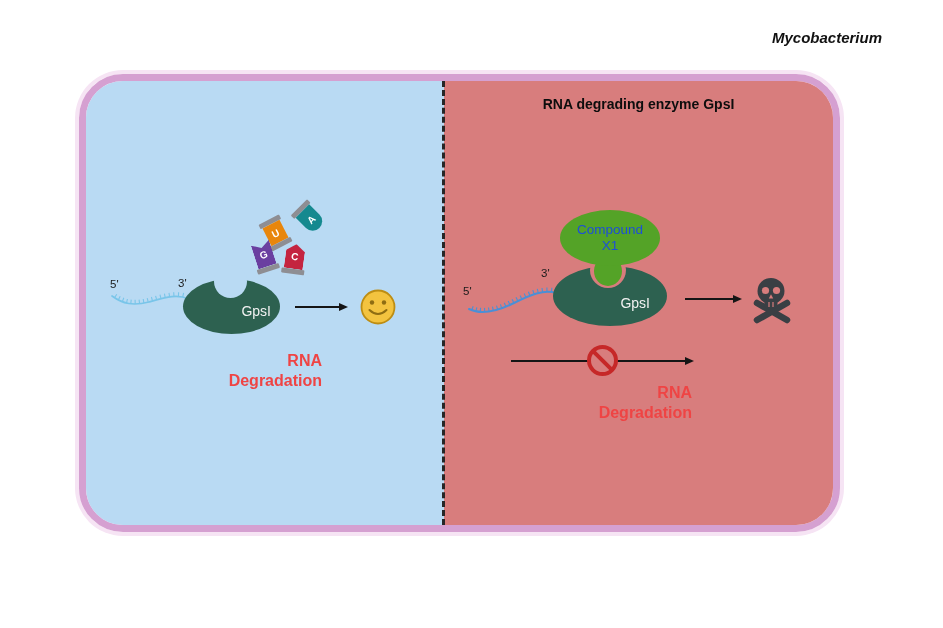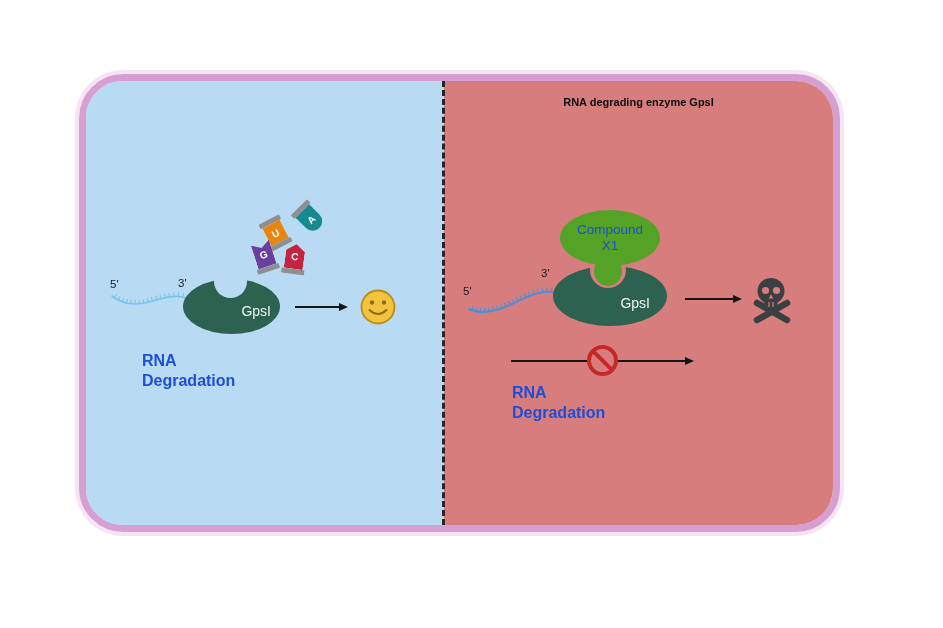--- a/index.html
+++ b/index.html
@@ -16,38 +16,38 @@
             box-shadow:0 0 0 4px #f6e4f4, inset 0 0 0 3px #efd6ec;}
   .inner{position:absolute;left:0;top:0;width:747px;height:444px;border-radius:37px;
          overflow:hidden;}
   .panel{position:absolute;top:0;height:444px;}
   .panel.left{left:0;width:358px;background:#b9daf3;}
   .panel.right{left:358px;width:389px;background:#d87d7d;}
   .divider{position:absolute;left:356px;top:0;height:444px;width:0;
            border-left:3px dashed #262626;}
 
   .heading{position:absolute;left:358px;top:15px;width:389px;text-align:center;
-           font-size:11px;font-weight:bold;color:#0d0d0d;}
+           font-size:14px;font-weight:bold;color:#0d0d0d;}
 
   .prime{position:absolute;font-size:11.5px;color:#1a1a1a;}
 
   svg.strand{position:absolute;overflow:visible;}
 
   .enzyme{position:absolute;border-radius:50%;background:#2d6150;}
   .enzyme-label{position:absolute;text-align:right;color:#f2f2f2;font-size:14px;}
   .notch{position:absolute;border-radius:50%;}
   .notch.left{background:#b9daf3;}
   .notch.right{background:#d87d7d;}
 
   .compound{position:absolute;border-radius:50%;background:#54a327;}
   .compound-plug{position:absolute;border-radius:50%;background:#54a327;}
   .compound-label{position:absolute;text-align:center;color:#1d4ed8;font-size:13.5px;line-height:16px;}
 
-  .caption{position:absolute;text-align:left;font-size:16px;font-weight:bold;
-           color:#1d4ed8;line-height:20px;}
+  .caption{position:absolute;text-align:right;font-size:16px;font-weight:bold;
+           color:#ef4444;line-height:20px;}
 
   .arrow{position:absolute;height:2px;background:#151515;}
   .arrow::after{content:"";position:absolute;right:-7px;top:-3.5px;width:0;height:0;
                 border-left:9px solid #151515;border-top:4.5px solid transparent;
                 border-bottom:4.5px solid transparent;}
 
   .nosign{position:absolute;width:31px;height:31px;box-sizing:border-box;
           border:4px solid #c62828;border-radius:50%;background:#d87d7d;}
   .nosign .slash{position:absolute;left:50%;top:50%;width:4px;height:26px;background:#c62828;
           transform:translate(-50%,-50%) rotate(-45deg);}
@@ -73,20 +73,21 @@
   .nt-C .cap.bot{top:25px;}
 
   .icon-abs{position:absolute;}
 </style>
 </head>
 <body>
 
 <div class="stage">
 
   <div class="org-title">
+    <div>Mycobacterium</div>
   </div>
 
   <div class="membrane">
     <div class="inner">
 
       <div class="panel left"></div>
       <div class="panel right"></div>
 
       <span class="prime" style="left:24px;top:197px;">5'</span>
       <span class="prime" style="left:92px;top:196px;">3'</span>

